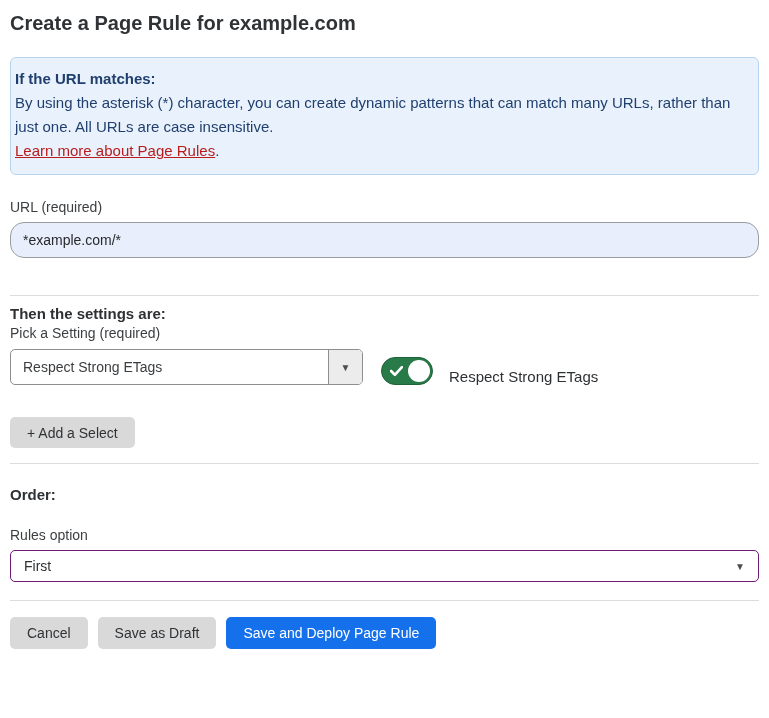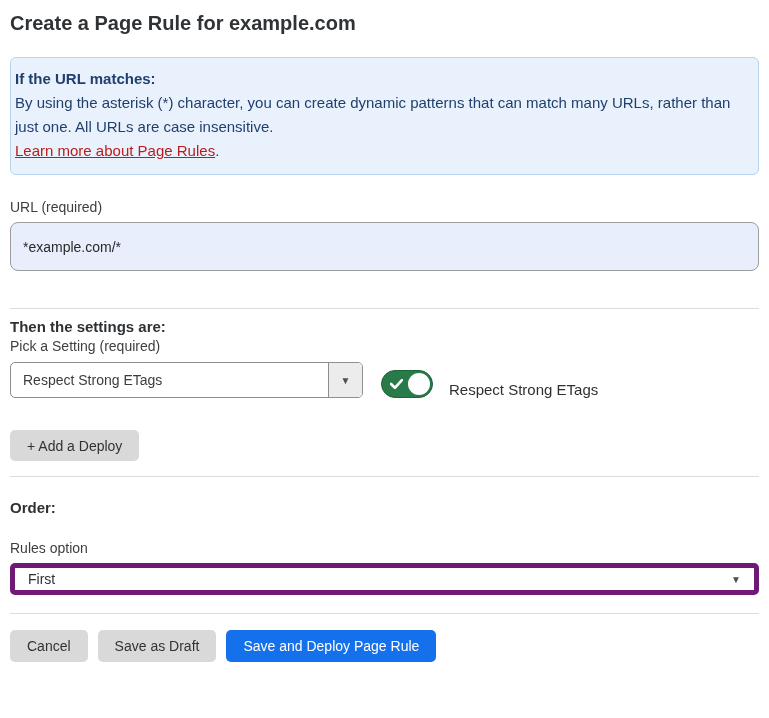--- a/index.html
+++ b/index.html
@@ -42,24 +42,24 @@
   .field-label {
     font-size: 14px;
     line-height: 18px;
     color: #3c3f42;
   }
   .url-label { margin-top: 23px; }
 
   .url-input {
     margin-top: 6px;
     width: 749px;
-    height: 49px;
+    height: 36px;
     background: #e8eefb;
     border: 1px solid #9a9da0;
-    border-radius: 8px;
+    border-radius: 14px;
     padding: 0 12px;
     font-size: 14px;
     color: #28292b;
     font-family: "Liberation Sans", "DejaVu Sans", sans-serif;
     outline: none;
   }
 
   .divider {
     border: none;
     border-top: 1px solid #dcdcdc;
@@ -163,21 +163,21 @@
     color: #303336;
   }
   .add-setting-btn { margin-top: 32px; display: inline-block; }
 
   
   .order-select {
     margin-top: 6px;
     width: 749px;
     height: 32px;
     background: #ffffff;
-    border: 5px solid #701a75;
+    border: 1px solid #701a75;
     border-radius: 5px;
     display: flex;
     align-items: center;
     justify-content: space-between;
     padding: 0 13px;
     cursor: pointer;
   }
   .order-select-value { font-size: 14px; color: #2e3134; }
   .order-select-arrow { font-size: 10px; color: #4c4f52; }
 
@@ -236,21 +236,21 @@
         <svg width="13" height="11" viewBox="0 0 12 10">
           <polyline points="1,5 4.5,8.5 11,1.5" fill="none" stroke="#ffffff" stroke-width="2.4" stroke-linecap="round" stroke-linejoin="round"></polyline>
         </svg>
       </span>
       <span class="toggle-knob"></span>
     </div>
 
     <div class="toggle-label">Respect Strong ETags</div>
   </div>
 
-  <button class="btn btn-gray add-setting-btn">+ Add a Deploy</button>
+  <button class="btn btn-gray add-setting-btn">+ Add a Select</button>
 
   <hr class="divider divider-2">
 
   <div class="section-heading order-heading">Order:</div>
 
   <div class="field-label order-select-label">Rules option</div>
 
   <div class="order-select">
     <span class="order-select-value">First</span>
     <span class="order-select-arrow">▼</span>

